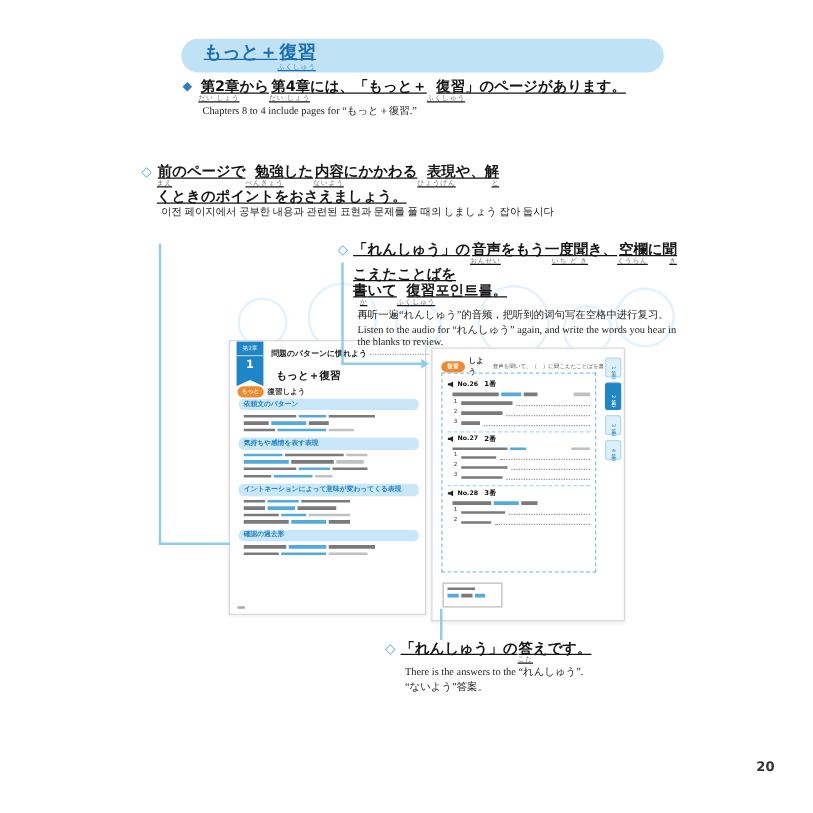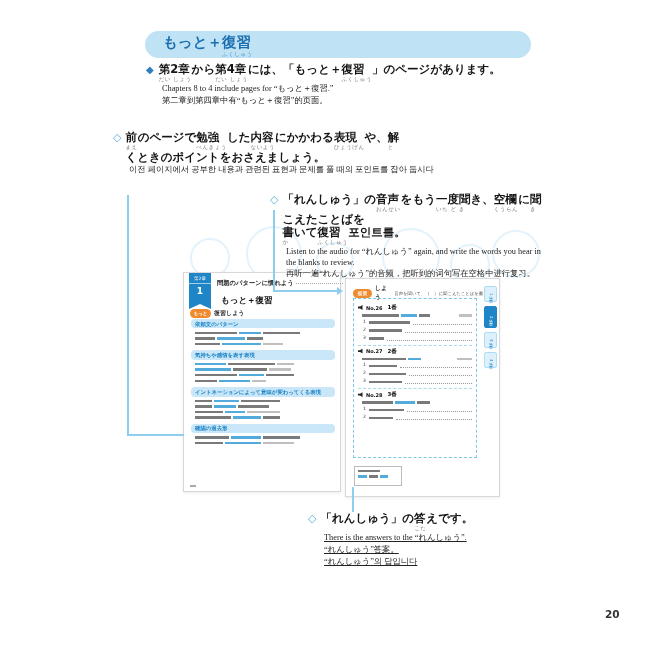--- a/index.html
+++ b/index.html
@@ -7,21 +7,21 @@
           font-family:"DejaVu Sans",sans-serif;color:#222;}
   
   .ring{position:absolute;border:2px solid #DCEFFA;border-radius:50%;opacity:.8;z-index:0;}
   
   .banner{position:absolute;left:145px;top:31px;width:386px;height:27px;background:#BFE2F5;
           border-radius:14px;box-sizing:border-box;padding:3px 0 0 18px;z-index:3;}
   .banner .jp{font-size:14.5px;font-weight:bold;color:#1B6FB0;}
   .banner .rtext{color:#4B93C6;}
   
   .jp{font-weight:bold;font-size:11.5px;color:#151515;line-height:1.1;}
-  .rseg{display:inline-block;text-align:left;vertical-align:top;}
+  .rseg{display:inline-block;text-align:right;vertical-align:top;text-decoration:underline;}
   .rbase{display:block;line-height:1.15;}
   .rtext{display:block;font-size:5.5px;font-weight:normal;color:#777;line-height:1;margin-top:1px;letter-spacing:.5px;}
   
   .jprow{display:flex;align-items:flex-start;}
   .dia-f{color:#2E7FC0;font-size:10px;margin:1px 5px 0 0;}
   .dia-o{color:#56AEDC;font-size:11px;font-weight:bold;margin:0 4px 0 0;}
   .trans{margin-left:16px;}
   .tr{font-family:"Liberation Serif",serif;font-size:8.3px;color:#222;line-height:1.25;margin-top:1.5px;}
   .intro{position:absolute;left:146px;top:63px;width:400px;z-index:3;}
   .co1{position:absolute;left:113px;top:131px;width:424px;z-index:3;}
@@ -96,57 +96,55 @@
     <span class="jp"><span class="rseg"><span class="rbase">もっと＋</span></span><span class="rseg"><span class="rbase">復習</span><span class="rtext">ふくしゅう</span></span></span>
   </div>
 
   <div class="intro">
     <div class="jprow">
       <span class="dia-f">◆</span>
       <div class="jp"><span class="rseg"><span class="rbase">第2章</span><span class="rtext">だい しょう</span></span><span class="rseg"><span class="rbase">から</span></span><span class="rseg"><span class="rbase">第4章</span><span class="rtext">だい しょう</span></span><span class="rseg"><span class="rbase">には、「もっと＋</span></span><span class="rseg"><span class="rbase">復習</span><span class="rtext">ふくしゅう</span></span><span class="rseg"><span class="rbase">」のページがあります。</span></span></div>
     </div>
     <div class="trans">
       <div class="tr">Chapters 8 to 4 include pages for “もっと＋復習.”</div>
-      <div class="tr">第二章到第四章中有“もっと＋復習”的页面。</div>
     </div>
   </div>
 
   <div class="co1">
     <div class="jprow">
       <span class="dia-o">◇</span>
       <div class="jp"><span class="rseg"><span class="rbase">前</span><span class="rtext">まえ</span></span><span class="rseg"><span class="rbase">のページで</span></span><span class="rseg"><span class="rbase">勉強</span><span class="rtext">べんきょう</span></span><span class="rseg"><span class="rbase">した</span></span><span class="rseg"><span class="rbase">内容</span><span class="rtext">ないよう</span></span><span class="rseg"><span class="rbase">にかかわる</span></span><span class="rseg"><span class="rbase">表現</span><span class="rtext">ひょうげん</span></span><span class="rseg"><span class="rbase">や、</span></span><span class="rseg"><span class="rbase">解</span><span class="rtext">と</span></span><span class="rseg"><span class="rbase">くときのポイントをおさえましょう。</span></span></div>
     </div>
     <div class="trans" style="width:402px;">
-      <div class="tr">이전 페이지에서 공부한 내용과 관련된 표현과 문제를 풀 때의 포인트를 잡아 둡시다</div>
+      <div class="tr">이전 페이지에서 공부한 내용과 관련된 표현과 문제를 풀 때의 しましょう 잡아 둡시다</div>
     </div>
   </div>
 
   <div class="co2">
     <div class="jprow">
       <span class="dia-o">◇</span>
       <div>
         <div class="jp"><span class="rseg"><span class="rbase">「れんしゅう」の</span></span><span class="rseg"><span class="rbase">音声</span><span class="rtext">おんせい</span></span><span class="rseg"><span class="rbase">をもう</span></span><span class="rseg"><span class="rbase">一度聞</span><span class="rtext">いち ど  き</span></span><span class="rseg"><span class="rbase">き、</span></span><span class="rseg"><span class="rbase">空欄</span><span class="rtext">くうらん</span></span><span class="rseg"><span class="rbase">に</span></span><span class="rseg"><span class="rbase">聞</span><span class="rtext">き</span></span><span class="rseg"><span class="rbase">こえたことばを</span></span></div>
         <div class="jp"><span class="rseg"><span class="rbase">書</span><span class="rtext">か</span></span><span class="rseg"><span class="rbase">いて</span></span><span class="rseg"><span class="rbase">復習</span><span class="rtext">ふくしゅう</span></span><span class="rseg"><span class="rbase">포인트를。</span></span></div>
       </div>
     </div>
     <div class="trans" style="width:262px;">
+      <div class="tr">再听一遍“れんしゅう”的音频，把听到的词句写在空格中进行复习。</div>
       <div class="tr">Listen to the audio for “れんしゅう” again, and write the words you hear in the blanks to review.</div>
-      <div class="tr">再听一遍“れんしゅう”的音频，把听到的词句写在空格中进行复习。</div>
     </div>
   </div>
 
   <div class="co3">
     <div class="jprow">
       <span class="dia-o">◇</span>
       <div class="jp"><span class="rseg"><span class="rbase">「れんしゅう」の</span></span><span class="rseg"><span class="rbase">答</span><span class="rtext">こた</span></span><span class="rseg"><span class="rbase">えです。</span></span></div>
     </div>
-    <div class="trans" style="width:230px;text-decoration:underline;">
+    <div class="trans" style="width:230px;">
       <div class="tr">There is the answers to the “れんしゅう”.</div>
-      <div class="tr">“れんしゅう”答案。</div>
-      <div class="tr">“れんしゅう”의 답입니다</div>
+      <div class="tr">“ないよう”答案。</div>
     </div>
   </div>
 
   <div class="conn" style="left:127px;top:195px;width:2px;height:241px;"></div>
   <div class="conn" style="left:127px;top:434px;width:57px;height:2px;"></div>
   <div class="conn" style="left:273px;top:210px;width:2px;height:82px;"></div>
   <div class="conn" style="left:273px;top:290px;width:64px;height:2px;"></div>
   <div class="arr" style="left:337px;top:287px;"></div>
   <div class="conn" style="left:352px;top:487px;width:2px;height:25px;"></div>
   <div class="hdr-rule"></div>

